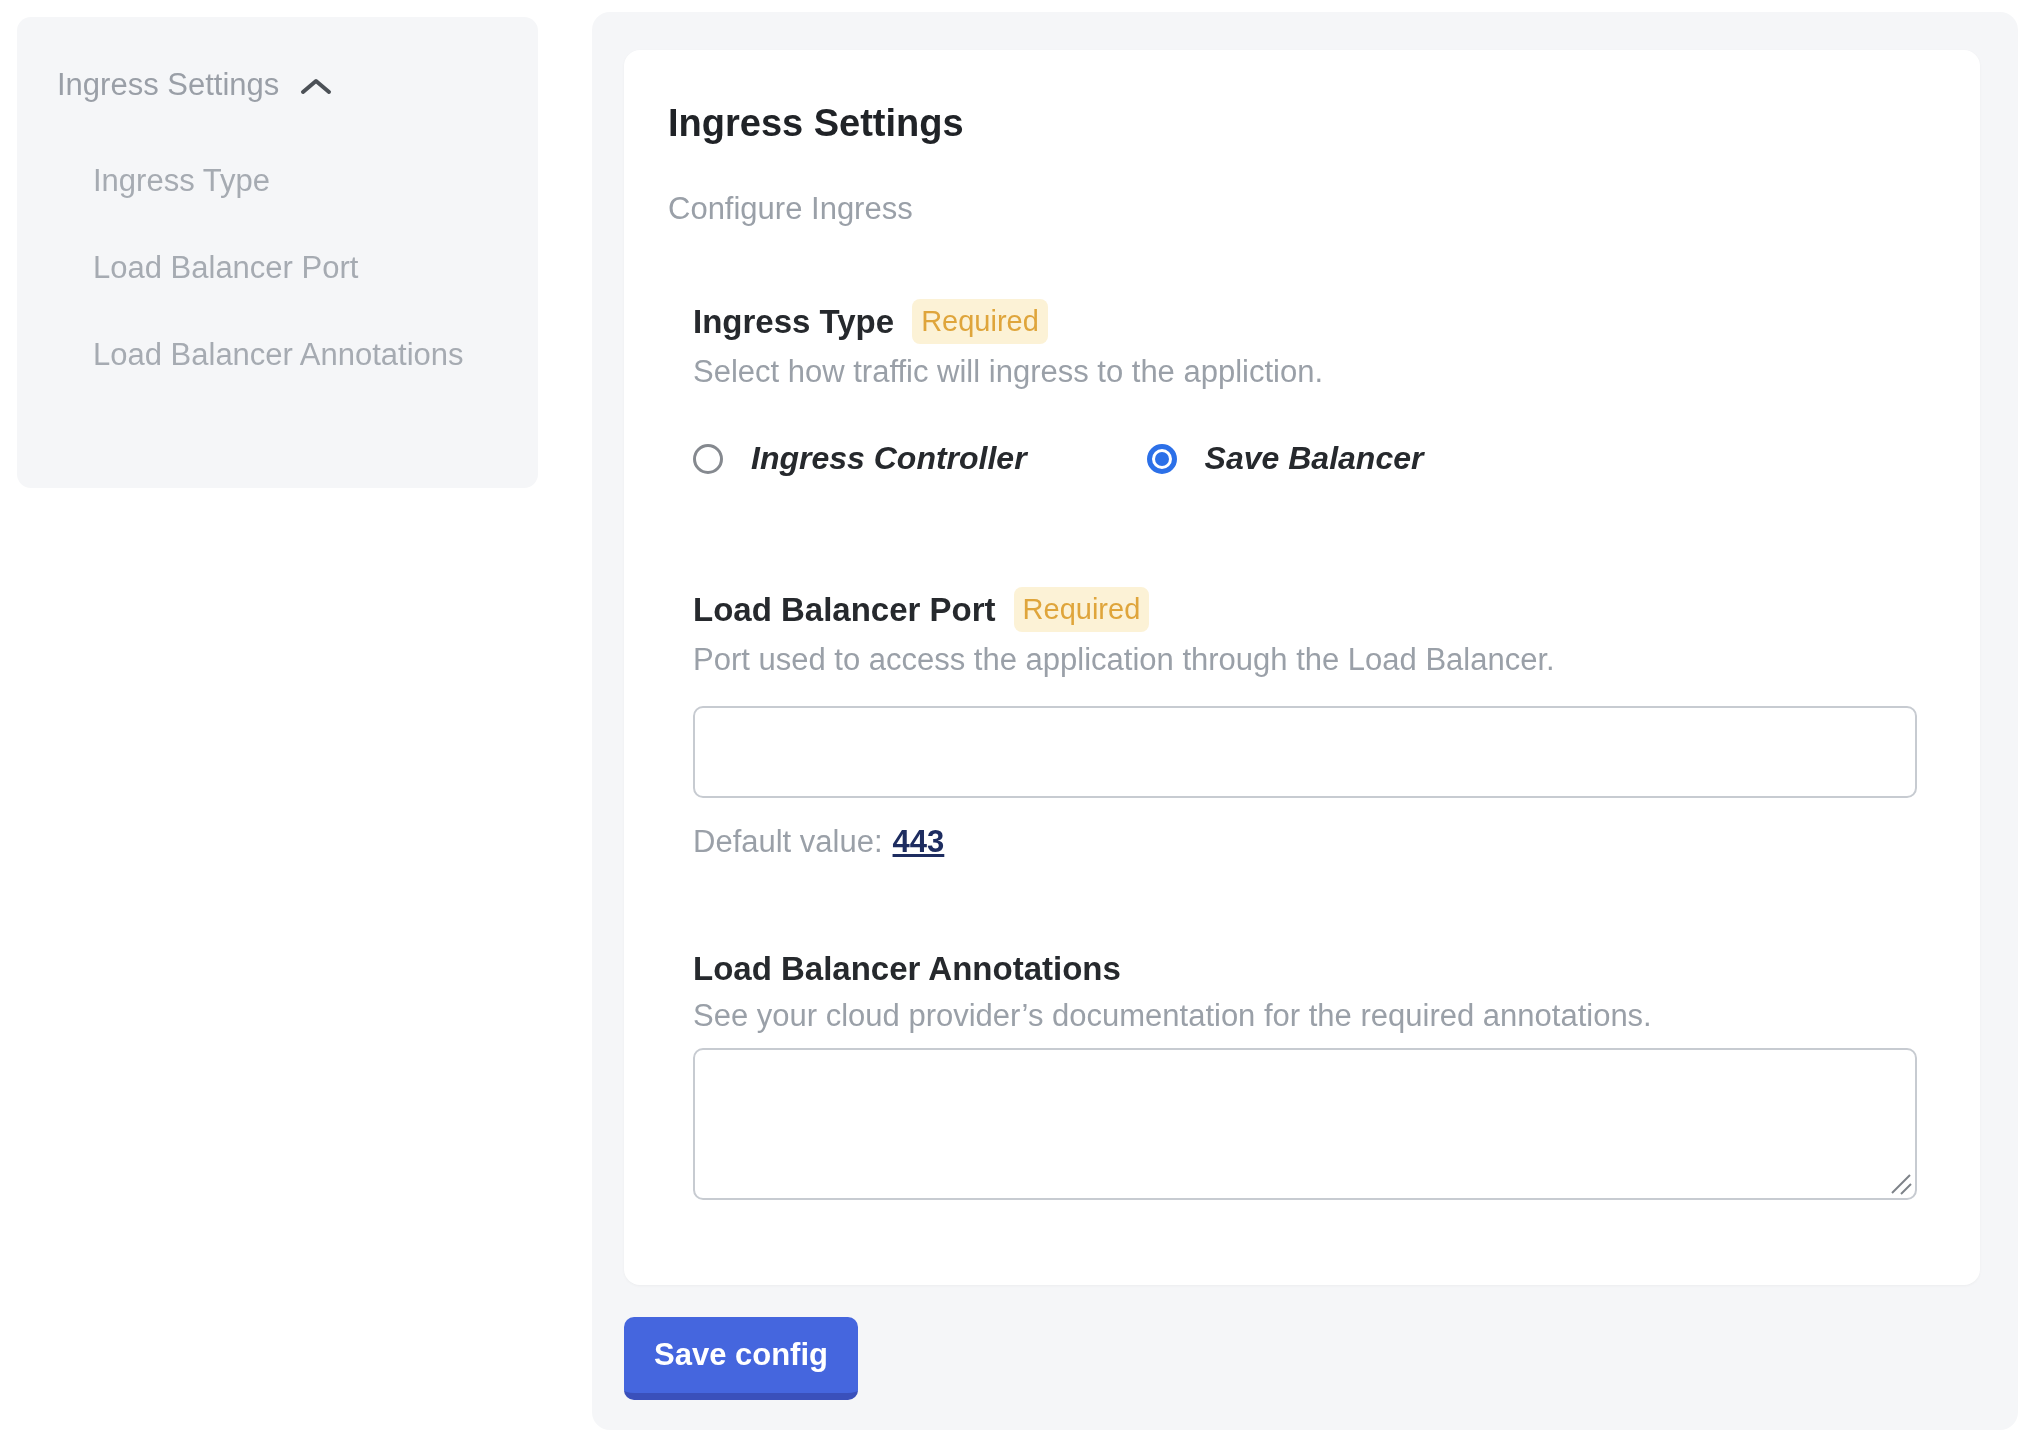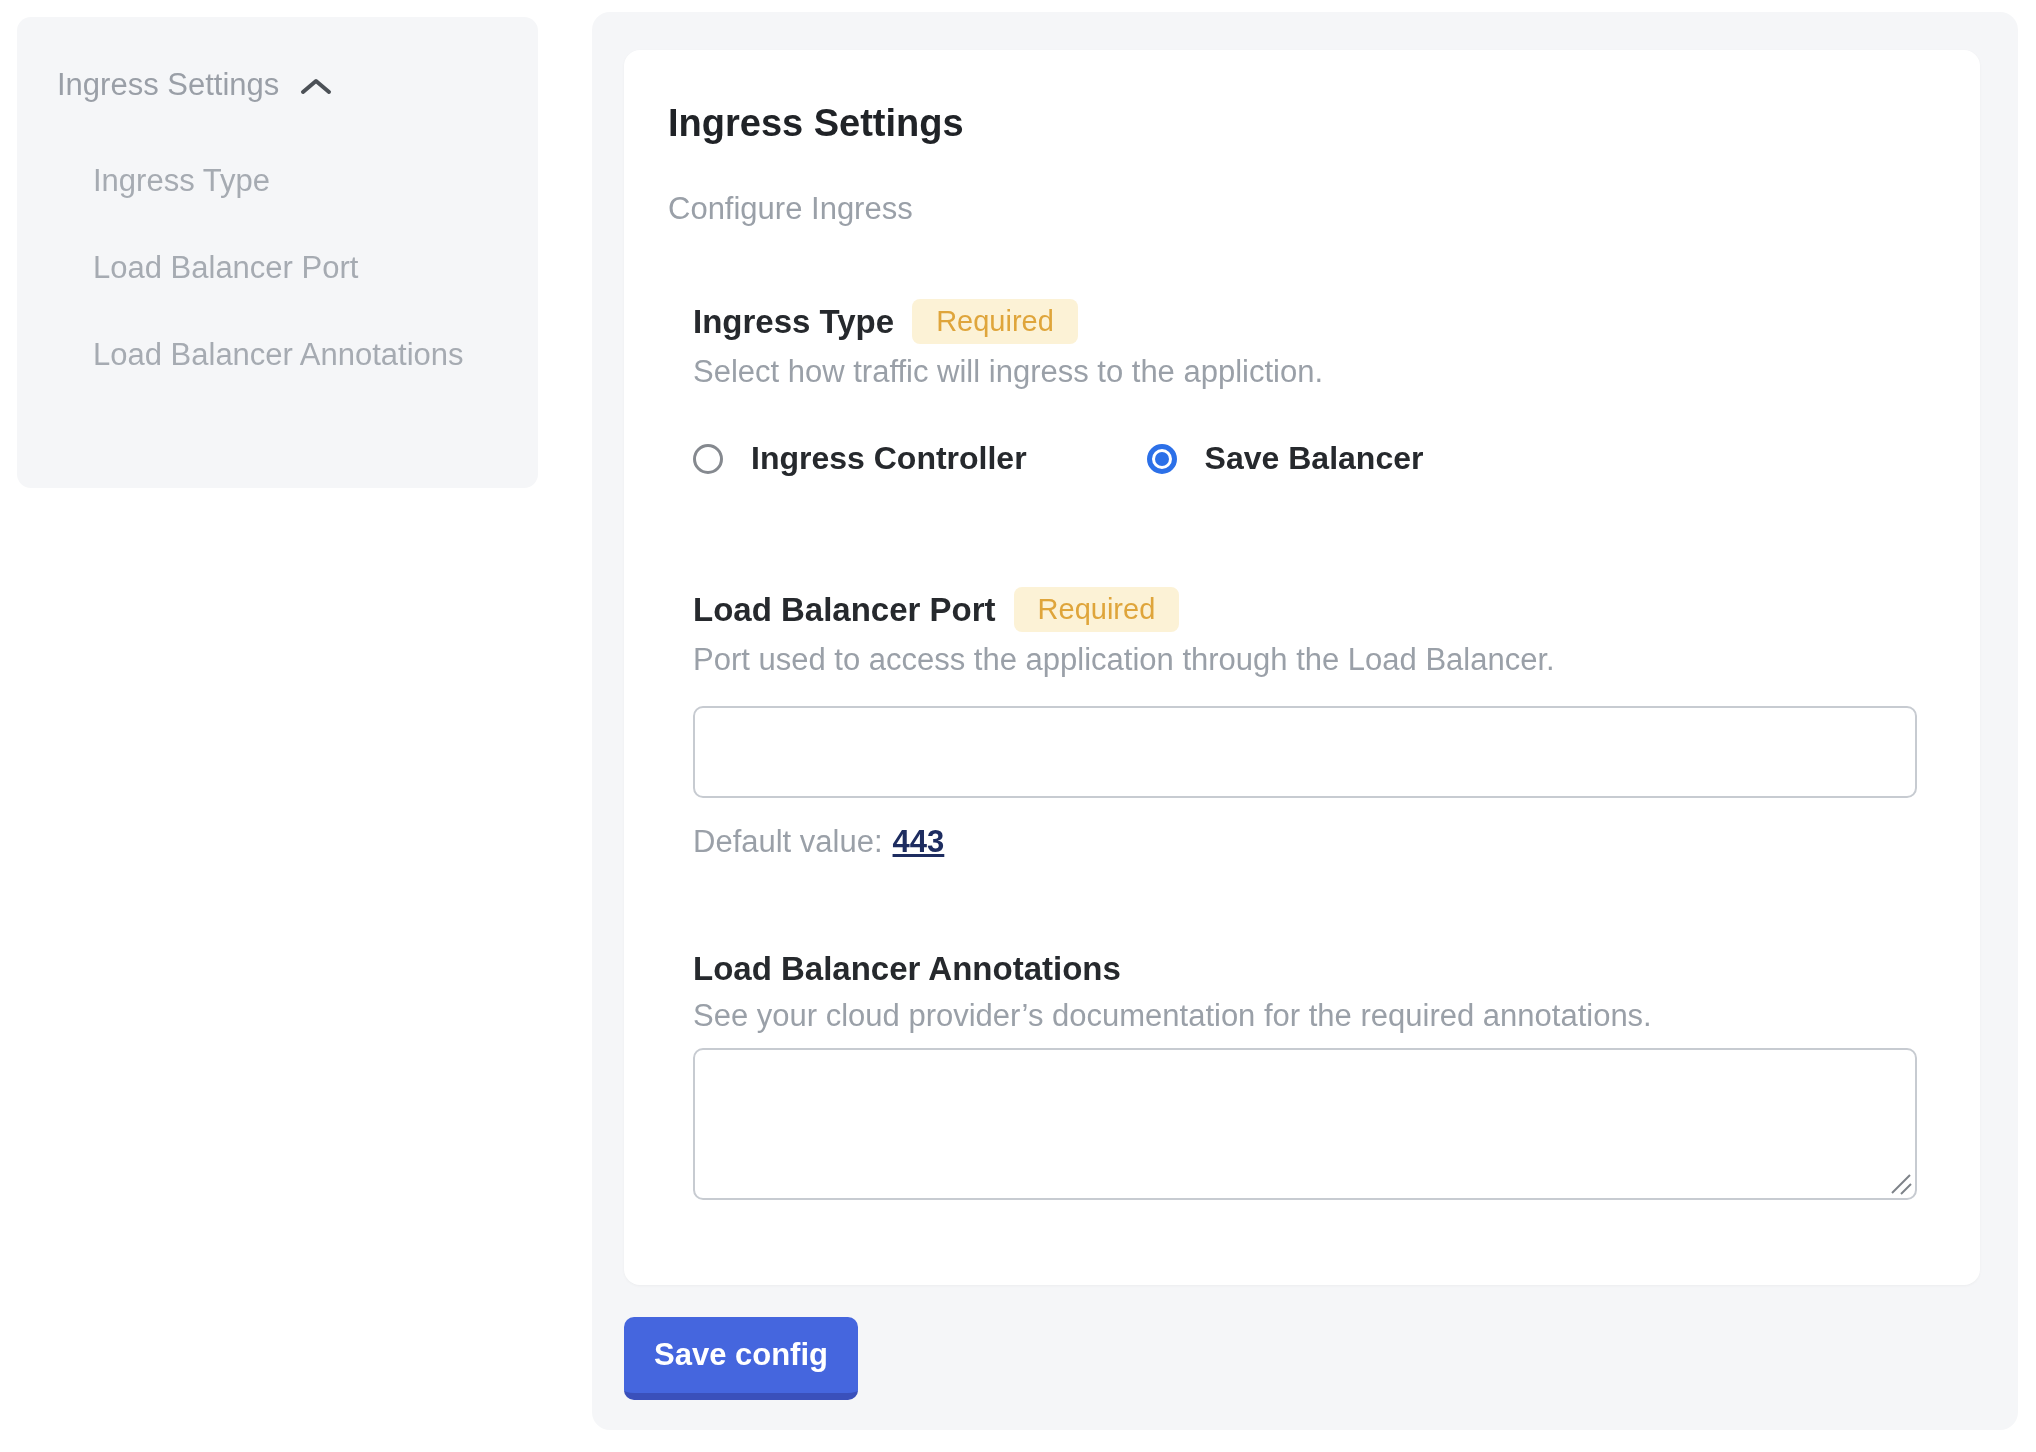--- a/index.html
+++ b/index.html
@@ -81,21 +81,21 @@
   }
   .section-heading {
     font-size: 33px;
     font-weight: 700;
     color: #26292d;
   }
   .required-badge {
     font-size: 29px;
     color: #dfa53b;
     background: #fcf2d6;
-    padding: 6px 24px;
+    padding: 6px 9px;
     border-radius: 8px;
   }
   .section-desc {
     margin-top: 10px;
     font-size: 31px;
     color: #9aa0a8;
   }
 
   
   .radio-row {
@@ -128,20 +128,21 @@
   }
   .radio-circle.selected .dot {
     width: 14px; height: 14px;
     border-radius: 50%;
     background: #2c70e8;
   }
   .radio-label {
     font-size: 32px;
     font-weight: 600;
     color: #26292d;
+    font-style: italic;
   }
 
   
   .text-input {
     margin-top: 28px;
     width: 100%;
     height: 92px;
     border: 2px solid #c7cbd1;
     border-radius: 10px;
     background: #ffffff;

